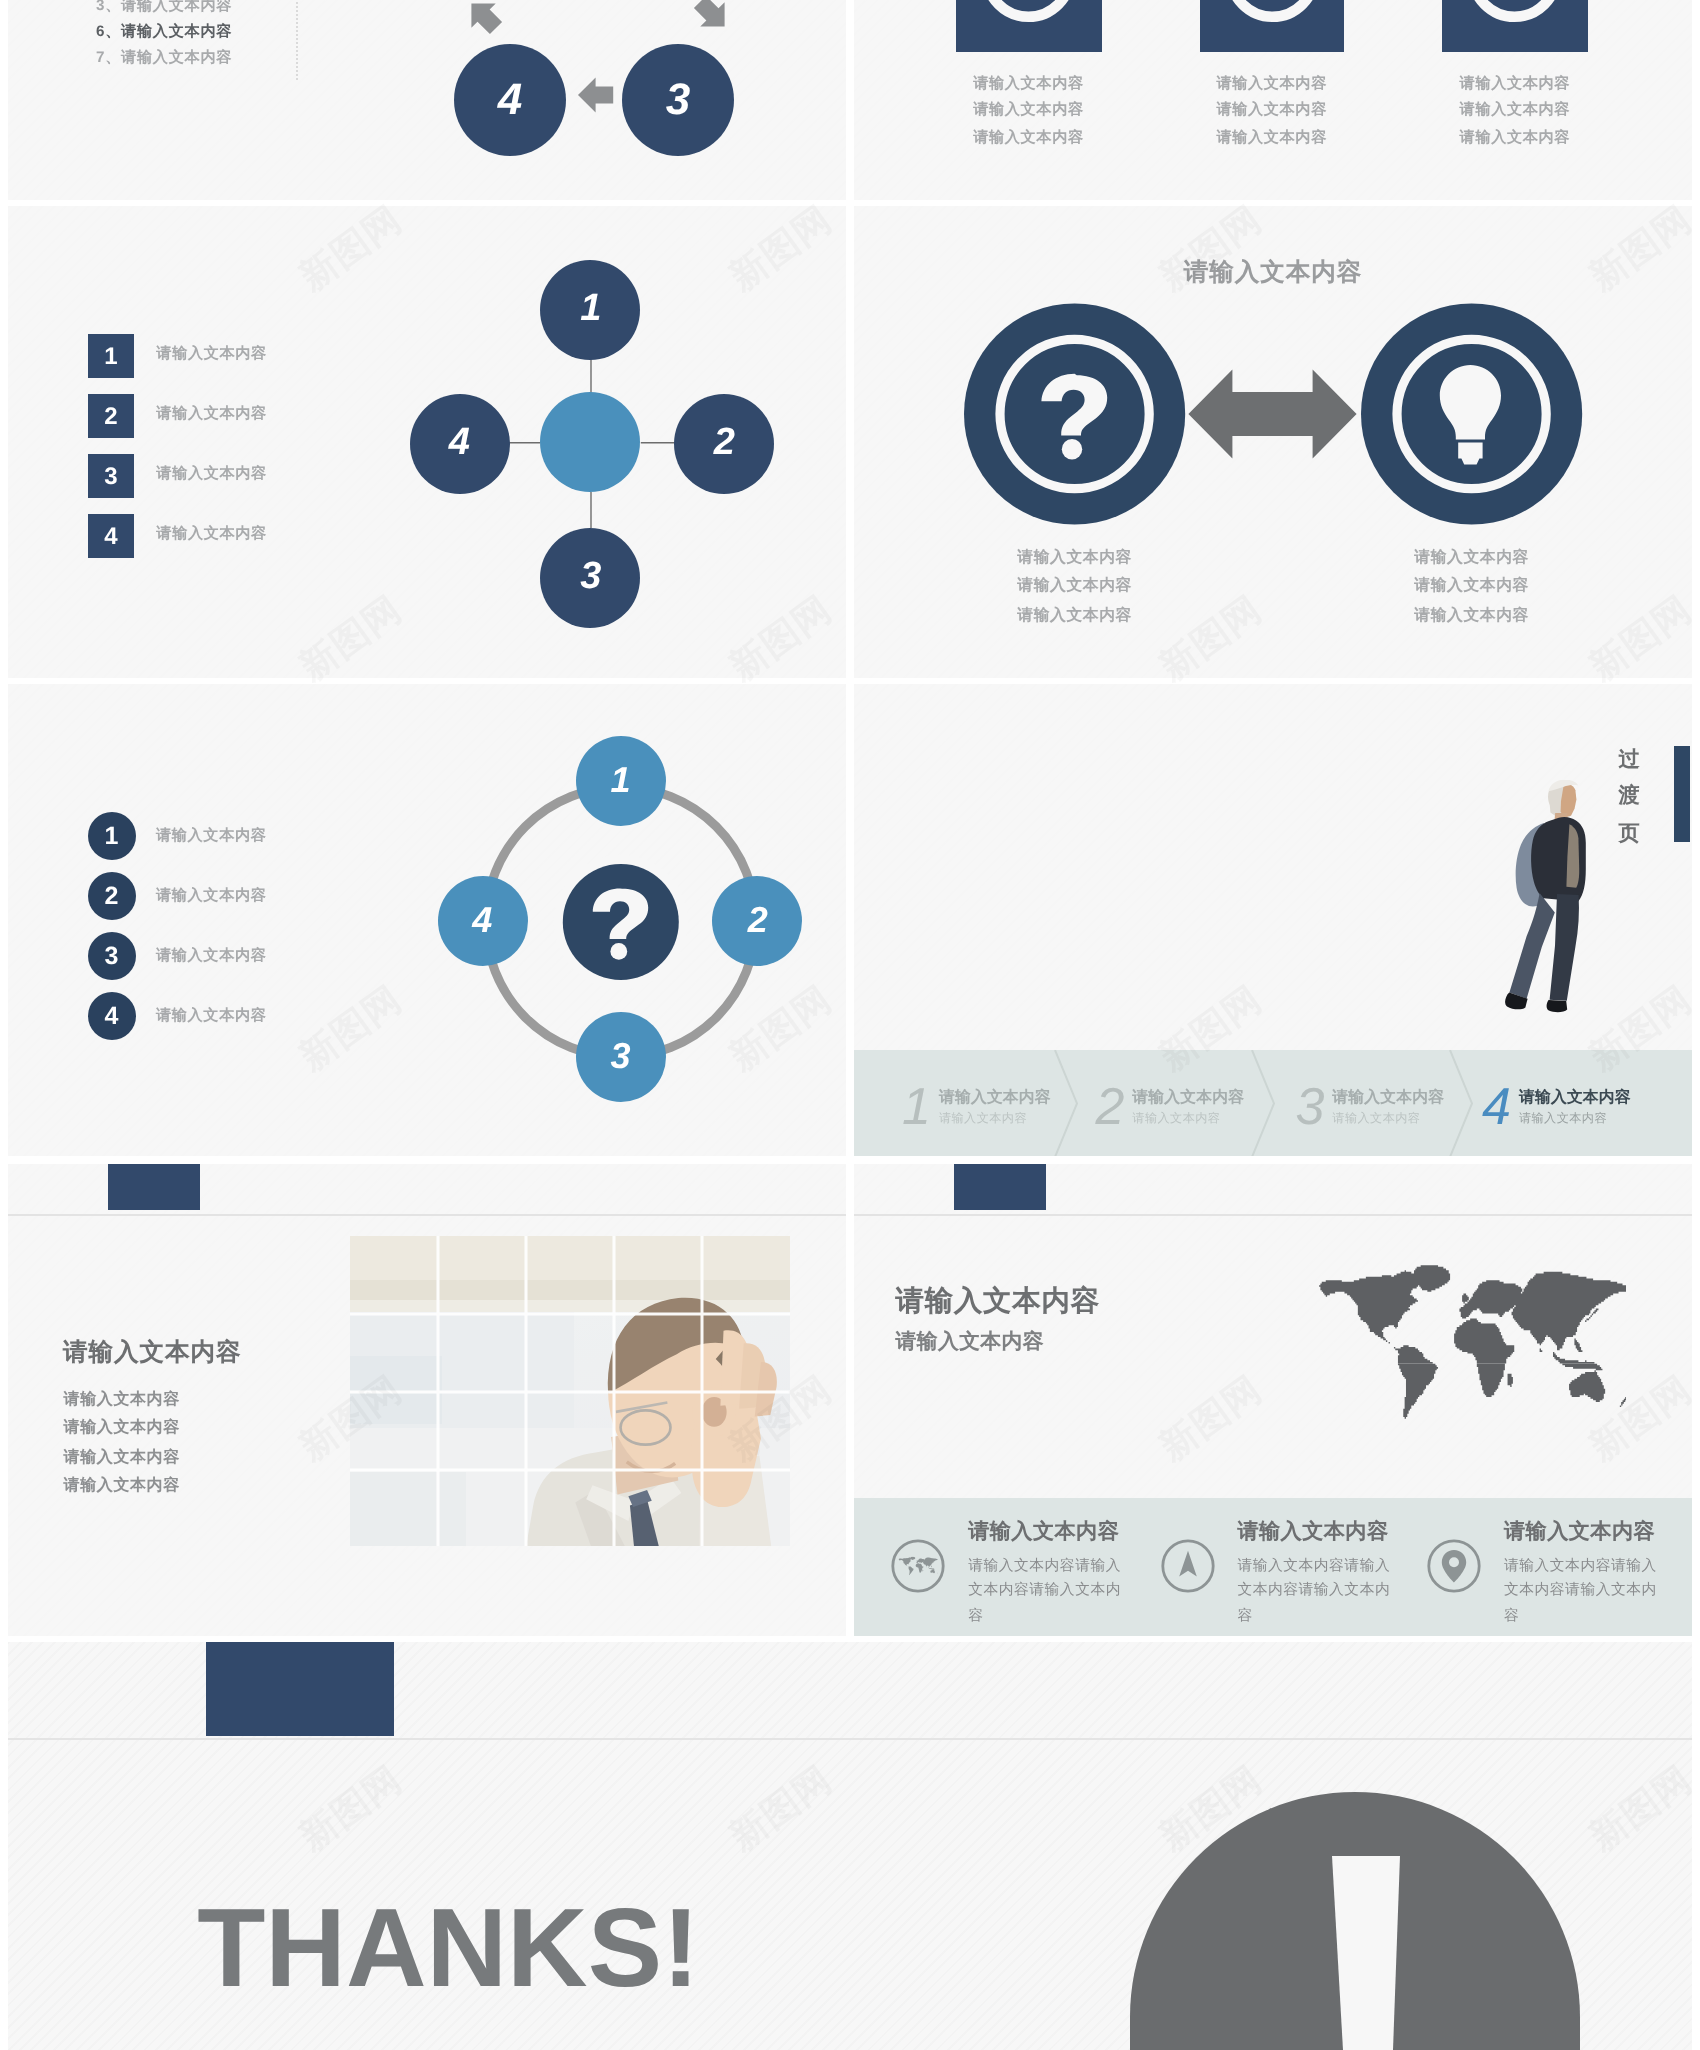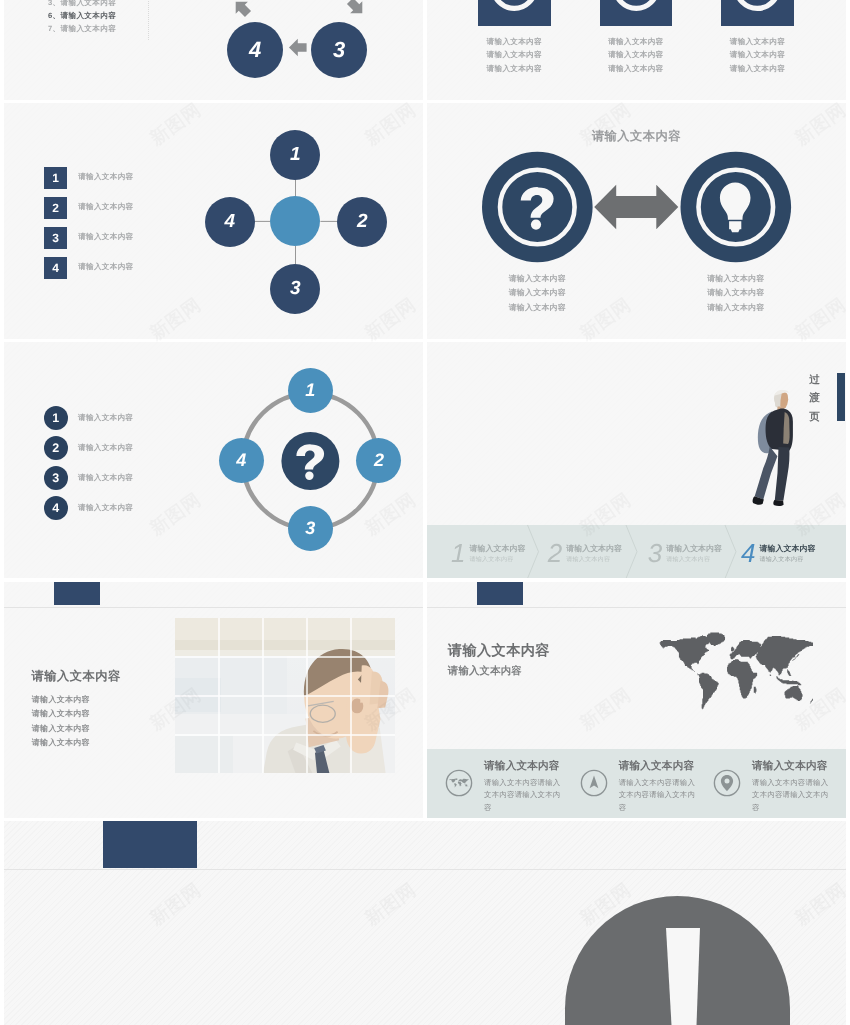--- a/index.html
+++ b/index.html
@@ -566,20 +566,21 @@
         <div class="s8-ct">请输入文本内容</div>
         <div class="s8-cb">请输入文本内容请输入文本内容请输入文本内容</div>
       </div>
     </div>
   </div>
 
   <div class="slide wide" style="top:821px;height:204px;">
     <div class="bgstripe strong"></div>
     <div class="s9-box"></div>
     <div class="s9-line"></div>
+    <div class="s9-title">THANKS!</div>
     <div class="s9-dome"></div>
     <svg class="s9-excl" width="42" height="97" viewBox="0 0 42 97">
       <path d="M4.0 0 L38.0 0 L34.5 97 L9.5 97 Z" fill="#f7f7f7"></path>
     </svg>
   </div>
 
   <div class="wm-layer">
 
     <span class="wm" style="left:157.6px;top:129.4px;">新图网</span>
     <span class="wm" style="left:372.6px;top:129.4px;">新图网</span>

